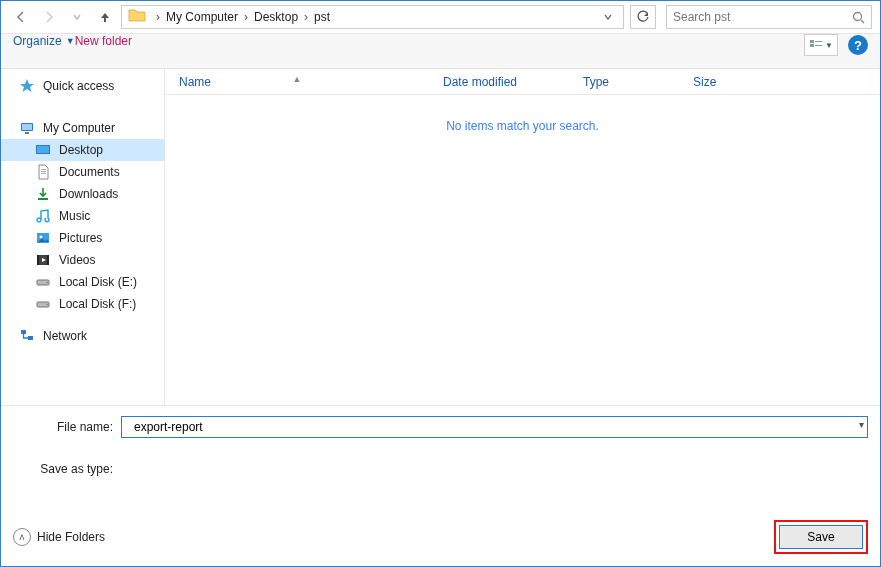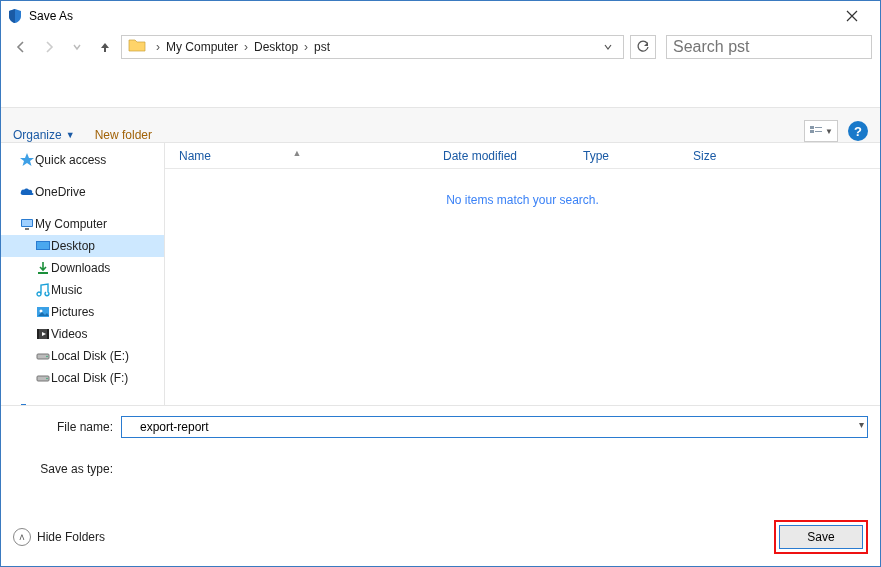--- a/index.html
+++ b/index.html
@@ -12,79 +12,65 @@
 .navrow { height: 32px; display: flex; align-items: center; padding: 4px 8px; gap: 4px; }
 .navbtn { width: 24px; height: 24px; display:flex; align-items:center; justify-content:center; color:#555; }
 .navbtn.disabled { color:#bbb; }
 .addressbox { flex: 1; height: 24px; border: 1px solid #ccc; display:flex; align-items:center; padding: 0 2px; background:#fff;}
 .addressbox .foldericon { width: 20px; height:20px; margin: 0 4px; }
 .crumb { padding: 0 2px; color:#222; }
 .crumbsep { padding: 0 4px; color:#555; }
 .addr-dd { margin-left:auto; width:18px; text-align:center; color:#555;}
 .refreshbtn { width:26px; height:24px; border:1px solid #ccc; display:flex; align-items:center; justify-content:center; margin-left:2px;}
 .searchbox { width: 206px; height: 24px; border:1px solid #ccc; margin-left:6px; display:flex; align-items:center; padding:0 6px; color:#777;}
-.searchbox input { border:none; outline:none; flex:1; font-size:16px; color:#6d28d9; background:transparent;}
-.toolbar { height: 36px; border-top:1px solid #e5e5e5; border-bottom:1px solid #e5e5e5; background:#f7f7f7; display:flex; align-items:flex-end; padding: 0 12px; gap: 20px; margin-top: 44px;}
+.searchbox input { border:none; outline:none; flex:1; font-size:12px; color:#6d28d9; background:transparent;}
+.toolbar { height: 36px; border-top:1px solid #e5e5e5; border-bottom:1px solid #e5e5e5; background:#f7f7f7; display:flex; align-items:flex-start; padding: 0 12px; }
 .toolbar .org { color:#1a5aa5; display:flex; align-items:center; gap:4px;}
-.toolbar .newf { color:#a16207;}
+.toolbar .newf { color:#be185d;}
 .toolbar .right { margin-left:auto; display:flex; align-items:center; gap:10px;}
 .viewbtn { width:34px; height:22px; border:1px solid #ccc; background:#fff; display:flex; align-items:center; justify-content:center; gap:2px;}
 .helpbtn { width:20px; height:20px; border-radius:50%; background:#1979ca; color:#fff; display:flex; align-items:center; justify-content:center; font-weight:bold; font-size:13px;}
 .body { flex:1; display:flex; min-height:0; }
 .sidebar { width: 164px; border-right:1px solid #e5e5e5; padding: 6px 0; overflow:hidden;}
-.sbitem { height:22px; display:flex; align-items:center; padding-left: 18px; color:#222;}
+.sbitem { height:22px; display:flex; align-items:center; padding-left: 18px; gap:8px; color:#222;}
 .sbitem.indent { padding-left: 34px; }
 .sbitem.selected { background:#cde8ff; }
 .sbitem .ic { width:16px; height:16px; flex-shrink:0; }
 .sbspacer { height:10px; }
 .filearea { flex:1; display:flex; flex-direction:column; }
 .colheaders { height:26px; border-bottom:1px solid #e8e8e8; display:flex; align-items:center; color:#1a5aa5; }
 .colh { padding-left:14px; }
 .colh.name { width: 264px; position:relative; }
 .colh.date { width:140px; }
 .colh.type { width:110px; }
 .colh.size { width:80px; }
 .sortarrow { position:absolute; top:-1px; left:50%; transform:translateX(-50%); color:#888; font-size:9px;}
 .empty { flex:1; display:flex; justify-content:center; padding-top:24px; color:#3b82f6;}
 .bottompane { border-top:1px solid #e5e5e5; padding: 10px 12px 6px 12px; }
 .formrow { display:flex; align-items:center; margin-bottom:24px; }
 .formrow .lbl { width:108px; text-align:right; padding-right:8px; color:#222;}
 .formrow .ctrl { flex:1; height:22px; }
-.fn-input { width:100%; height:22px; border:1px solid #2a7bd0; padding:0 18px; outline:none; background:#fff;}
+.fn-input { width:100%; height:22px; border:1px solid #2a7bd0; padding:0 12px; outline:none; background:#fff;}
 .fn-wrap { position:relative; flex:1; }
 .fn-dd { position:absolute; right:4px; top:3px; color:#555; pointer-events:none; font-size:10px;}
 .type-select { width:100%; height:22px; border:1px solid #bdbdbd; background:#eee; padding:0 4px;}
 .footer { display:flex; align-items:center; padding: 14px 12px 12px 12px; }
 .hidefolders { display:flex; align-items:center; gap:6px; color:#222;}
 .hf-circle { width:18px; height:18px; border:1px solid #888; border-radius:50%; display:flex; align-items:center; justify-content:center; font-size:10px; color:#555;}
 .footer .btns { margin-left:auto; display:flex; gap:22px; align-items:center;}
 .btn { width:84px; height:24px; border:1px solid #aaa; background:#e9e9e9; display:flex; align-items:center; justify-content:center;}
 .btn.save { border:1px solid #2a7bd0; background:#e9e9e9;}
 .savewrap { border:2px solid #e11; padding:3px;}
 svg { display:block; }
 </style>
 </head>
 <body>
 
 <div class="window">
 
-  <div class="titlebar">
-    <span class="appicon">
-      <svg width="16" height="16" viewBox="0 0 16 16">
-          <path d="M8 1 L14 3 L14 8 C14 12 11 14.5 8 15 C5 14.5 2 12 2 8 L2 3 Z" fill="#2a7bd0"></path>
-          <path d="M8 1 L8 15 C5 14.5 2 12 2 8 L2 3 Z" fill="#1a5aa5"></path>
-        </svg>
-    </span>
-    <span class="title">Save As</span>
-    <span class="close">
-      <svg width="12" height="12" viewBox="0 0 12 12">
-          <path d="M1 1 L11 11 M11 1 L1 11" stroke="#333" stroke-width="1.2"></path>
-        </svg>
-    </span>
-  </div>
 
   <div class="navrow">
     <span class="navbtn disabled">
         <svg width="14" height="14" viewBox="0 0 14 14">
           <path d="M9 2 L4 7 L9 12" stroke="#888" stroke-width="1.6" fill="none"></path>
         </svg>
       </span>
     <span class="navbtn disabled">
         <svg width="14" height="14" viewBox="0 0 14 14">
           <path d="M5 2 L10 7 L5 12" stroke="#ccc" stroke-width="1.6" fill="none"></path>
@@ -160,47 +146,50 @@
     <div class="sidebar">
       <div class="sbitem">
         <span class="ic">
             <svg width="16" height="16" viewBox="0 0 16 16">
               <path d="M8 1 L10 6 L15 6 L11 9 L12.5 14 L8 11 L3.5 14 L5 9 L1 6 L6 6 Z" fill="#3fa0e6"></path>
             </svg>
           </span>
         <span>Quick access</span>
       </div>
       <div class="sbspacer"></div>
-      <div class="sbitem">
-        <span class="ic">
-            <svg width="16" height="16" viewBox="0 0 16 16">
-              <path d="M4 11 C2 11 1 9.5 2 8 C2 6 4 5 5 6 C6 4 9 4 10 6 C12 5 14 7 13 9 C15 9 15 11 13 11 Z" fill="#1565c0"></path>
-            </svg>
-          </span>
-        <span>OneDrive</span>
-      </div>
       <div class="sbspacer"></div>
       <div class="sbitem">
         <span class="ic">
             <svg width="16" height="16" viewBox="0 0 16 16">
               <rect x="2" y="3" width="12" height="8" rx="1" fill="#2a7bd0"></rect>
               <rect x="3" y="4" width="10" height="6" fill="#9fd0ff"></rect>
               <rect x="6" y="12" width="4" height="2" fill="#777"></rect>
             </svg>
           </span>
         <span>My Computer</span>
       </div>
       <div class="sbitem indent selected">
         <span class="ic">
             <svg width="16" height="16" viewBox="0 0 16 16">
               <rect x="1" y="3" width="14" height="9" fill="#2a7bd0"></rect>
               <rect x="2" y="4" width="12" height="7" fill="#4aa8ef"></rect>
             </svg>
           </span>
         <span>Desktop</span>
+      </div>
+      <div class="sbitem indent">
+        <span class="ic">
+            <svg width="16" height="16" viewBox="0 0 16 16">
+              <path d="M4 1 L10 1 L13 4 L13 15 L4 15 Z" fill="#fff" stroke="#888"></path>
+              <rect x="6" y="5" width="5" height="1" fill="#aaa"></rect>
+              <rect x="6" y="7" width="5" height="1" fill="#aaa"></rect>
+              <rect x="6" y="9" width="5" height="1" fill="#aaa"></rect>
+            </svg>
+          </span>
+        <span>Documents</span>
       </div>
       <div class="sbitem indent">
         <span class="ic">
             <svg width="16" height="16" viewBox="0 0 16 16">
               <path d="M8 2 L8 9 M5 7 L8 10 L11 7" stroke="#1b8f3a" stroke-width="1.6" fill="none"></path>
               <rect x="3" y="12" width="10" height="2" fill="#1b8f3a"></rect>
             </svg>
           </span>
         <span>Downloads</span>
       </div>

